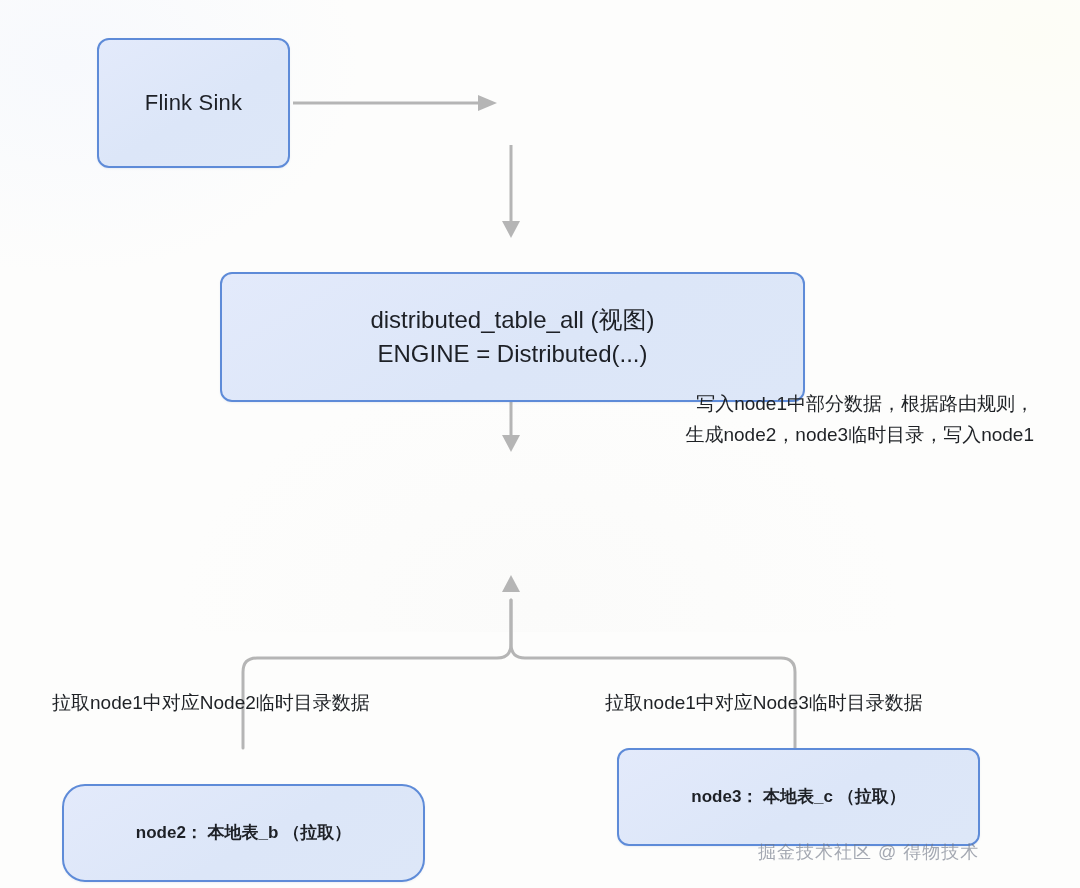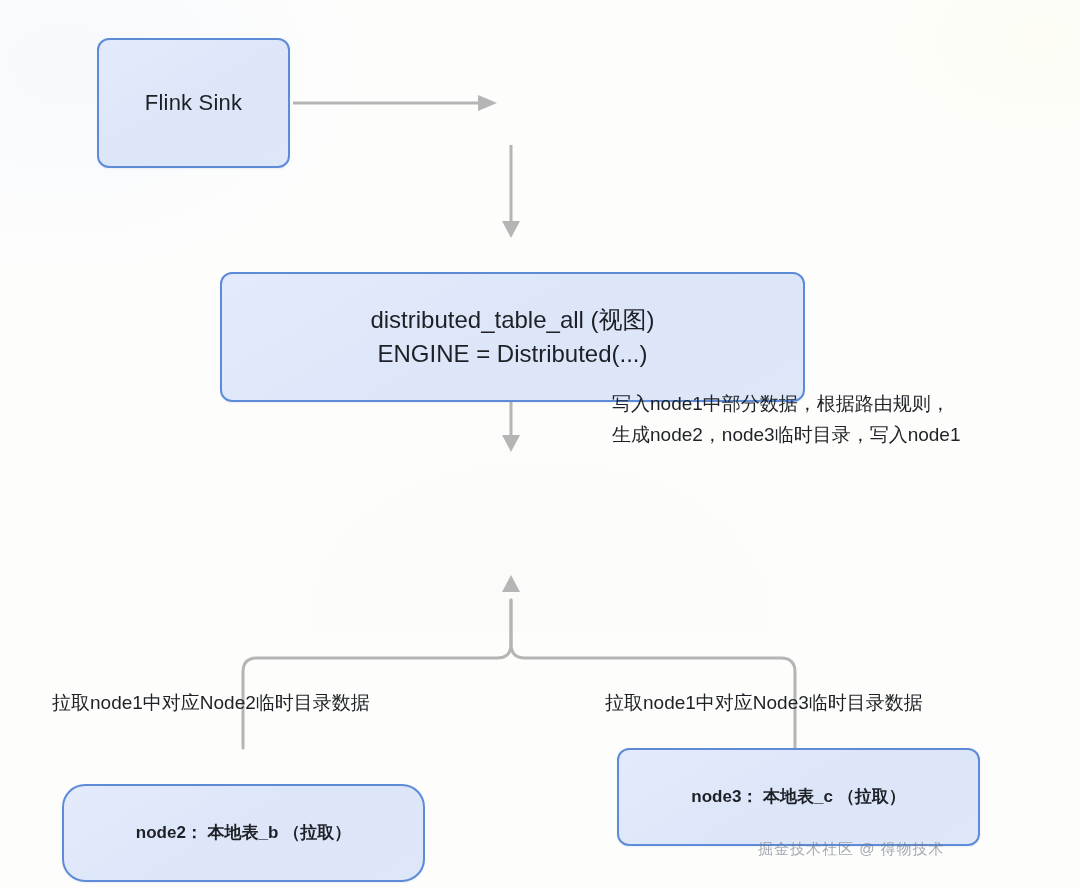--- a/index.html
+++ b/index.html
@@ -102,44 +102,44 @@
     white-space: nowrap;
   }
   #label-insert-sql {
     left: 540px;
     top: 90px;
     font-size: 17px;
     font-weight: bold;
     letter-spacing: 0.1px;
   }
   #label-route-note {
-    left: 612px;
+    left: 584px;
     top: 389px;
     font-size: 19px;
     font-weight: 400;
     line-height: 1.62;
     white-space: normal;
     width: 450px;
-    text-align: left;
+    text-align: right;
   }
   #label-pull-node2 {
     left: 52px;
     top: 690px;
     font-size: 19px;
   }
   #label-pull-node3 {
     left: 605px;
     top: 690px;
     font-size: 19px;
   }
   #watermark {
     position: absolute;
     left: 758px;
     top: 840px;
-    font-size: 15px;
+    font-size: 18px;
     color: #6e7585;
     opacity: 0.62;
     letter-spacing: 1px;
     white-space: nowrap;
   }
 </style>
 </head>
 <body>
 
 <div id="canvas">

